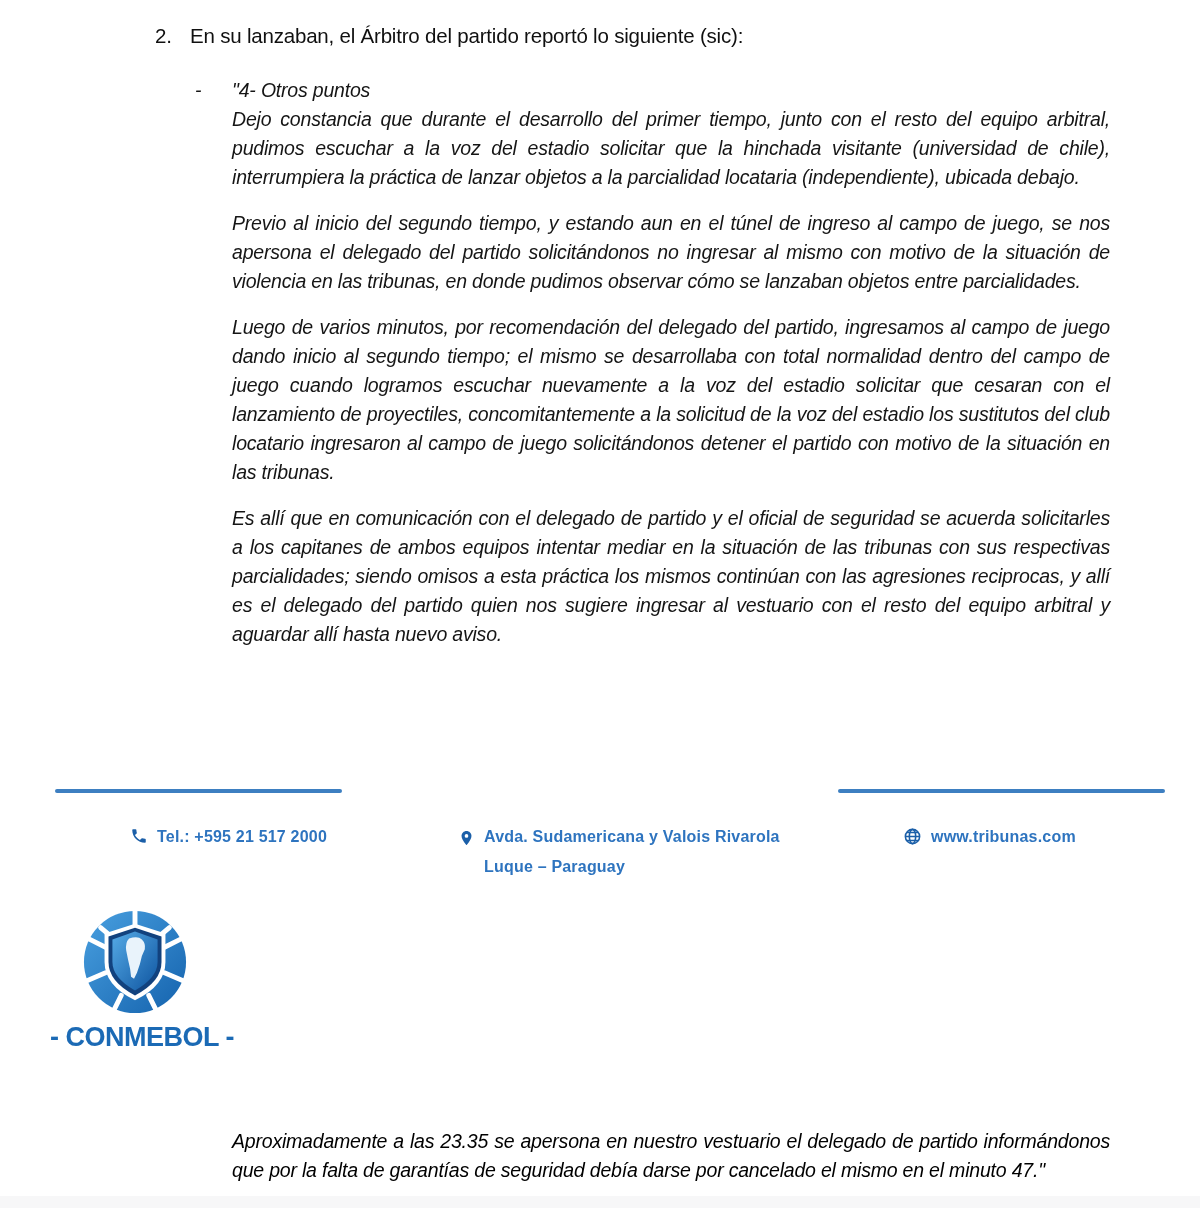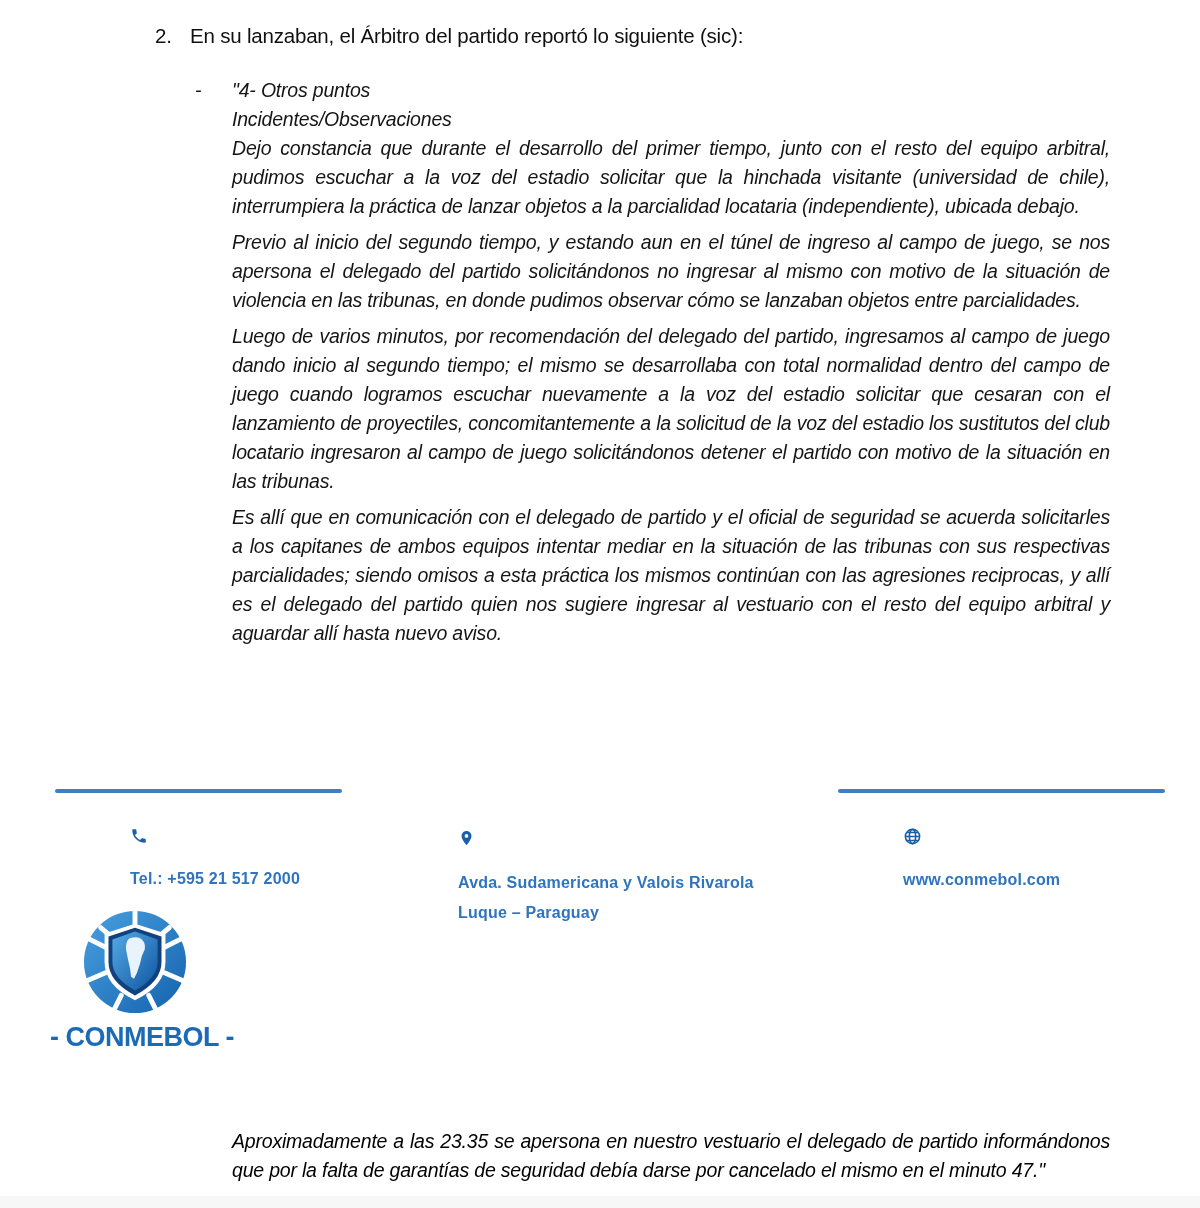--- a/index.html
+++ b/index.html
@@ -26,37 +26,37 @@
   .quote-marker{
     flex:0 0 37px;width:37px;
     font-style:italic;font-size:19.5px;line-height:29px;color:#151515;
   }
   .quote-text{
     width:878px;
     font-style:italic;font-size:19.5px;line-height:29px;
     letter-spacing:-0.2px;color:#151515;
   }
   .quote-text .head{ text-align:left; }
-  .quote-text .para{ text-align:justify;margin-top:7px; }
+  .quote-text .para{ text-align:justify;margin-top:17px; }
   .quote-text .para.runin{ margin-top:0; }
   
   .rule{
     position:absolute;height:4px;background:#3d7fc1;border-radius:2px;
   }
   .rule-left{top:789px;left:55px;width:287px;}
   .rule-right{top:789px;left:838px;width:327px;}
   .org-name{
     position:absolute;top:780px;left:352px;width:476px;
     text-align:center;
     font-size:16.5px;letter-spacing:0.3px;color:#2e74bf;font-weight:bold;
   }
   .contact{
     position:absolute;top:822px;
     display:flex;align-items:flex-start;gap:9px;
-    font-size:16px;line-height:30px;color:#2e74bf;font-weight:bold;letter-spacing:0.2px;flex-direction:column;
+    font-size:16px;line-height:30px;color:#2e74bf;font-weight:bold;letter-spacing:0.2px;
   }
   .contact svg{margin-top:5px;flex:0 0 auto;}
   .contact-phone{left:130px;}
   .contact-address{left:458px;}
   .contact-web{left:903px;}
   
   .logo{
     position:absolute;top:908px;left:50px;width:170px;
     text-align:right;
   }
@@ -85,21 +85,20 @@
 
   <div class="item-heading">
     <span class="item-number">2.</span>
     <span>En su lanzaban, el Árbitro del partido reportó lo siguiente (sic):</span>
   </div>
 
   <div class="quote-block">
     <span class="quote-marker">-</span>
     <div class="quote-text">
       <div class="head">"4- Otros puntos</div>
-      <div class="head">Incidentes/Observaciones</div>
       <div class="para runin">Dejo constancia que durante el desarrollo del primer tiempo, junto con el resto del equipo arbitral, pudimos escuchar a la voz del estadio solicitar que la hinchada visitante (universidad de chile), interrumpiera la práctica de lanzar objetos a la parcialidad locataria (independiente), ubicada debajo.</div>
       <div class="para">Previo al inicio del segundo tiempo, y estando aun en el túnel de ingreso al campo de juego, se nos apersona el delegado del partido solicitándonos no ingresar al mismo con motivo de la situación de violencia en las tribunas, en donde pudimos observar cómo se lanzaban objetos entre parcialidades.</div>
       <div class="para">Luego de varios minutos, por recomendación del delegado del partido, ingresamos al campo de juego dando inicio al segundo tiempo; el mismo se desarrollaba con total normalidad dentro del campo de juego cuando logramos escuchar nuevamente a la voz del estadio solicitar que cesaran con el lanzamiento de proyectiles, concomitantemente a la solicitud de la voz del estadio los sustitutos del club locatario ingresaron al campo de juego solicitándonos detener el partido con motivo de la situación en las tribunas.</div>
       <div class="para">Es allí que en comunicación con el delegado de partido y el oficial de seguridad se acuerda solicitarles a los capitanes de ambos equipos intentar mediar en la situación de las tribunas con sus respectivas parcialidades; siendo omisos a esta práctica los mismos continúan con las agresiones reciprocas, y allí es el delegado del partido quien nos sugiere ingresar al vestuario con el resto del equipo arbitral y aguardar allí hasta nuevo aviso.</div>
     </div>
   </div>
 
   <div class="rule rule-left"></div>
   <div class="rule rule-right"></div>
 
@@ -126,21 +125,21 @@
   </div>
 
   <div class="contact contact-web">
     <span>
       <svg width="19" height="19" viewBox="0 0 24 24" fill="none" stroke="#1b5fa8" stroke-width="2">
         <circle cx="12" cy="12" r="9"></circle>
         <ellipse cx="12" cy="12" rx="4" ry="9"></ellipse>
         <path d="M3.5 12h17M5 7h14M5 17h14"></path>
       </svg>
     </span>
-    <span>www.conmebol.com</span>
+    <span>www.tribunas.com</span>
   </div>
 
   <div class="logo">
     <span>
       <svg width="108" height="108" viewBox="0 0 110 110">
         <defs>
           <linearGradient id="ballGrad" x1="0" y1="0" x2="1" y2="1">
             <stop offset="0" stop-color="#49a0e0"></stop>
             <stop offset="1" stop-color="#1462ad"></stop>
           </linearGradient>

